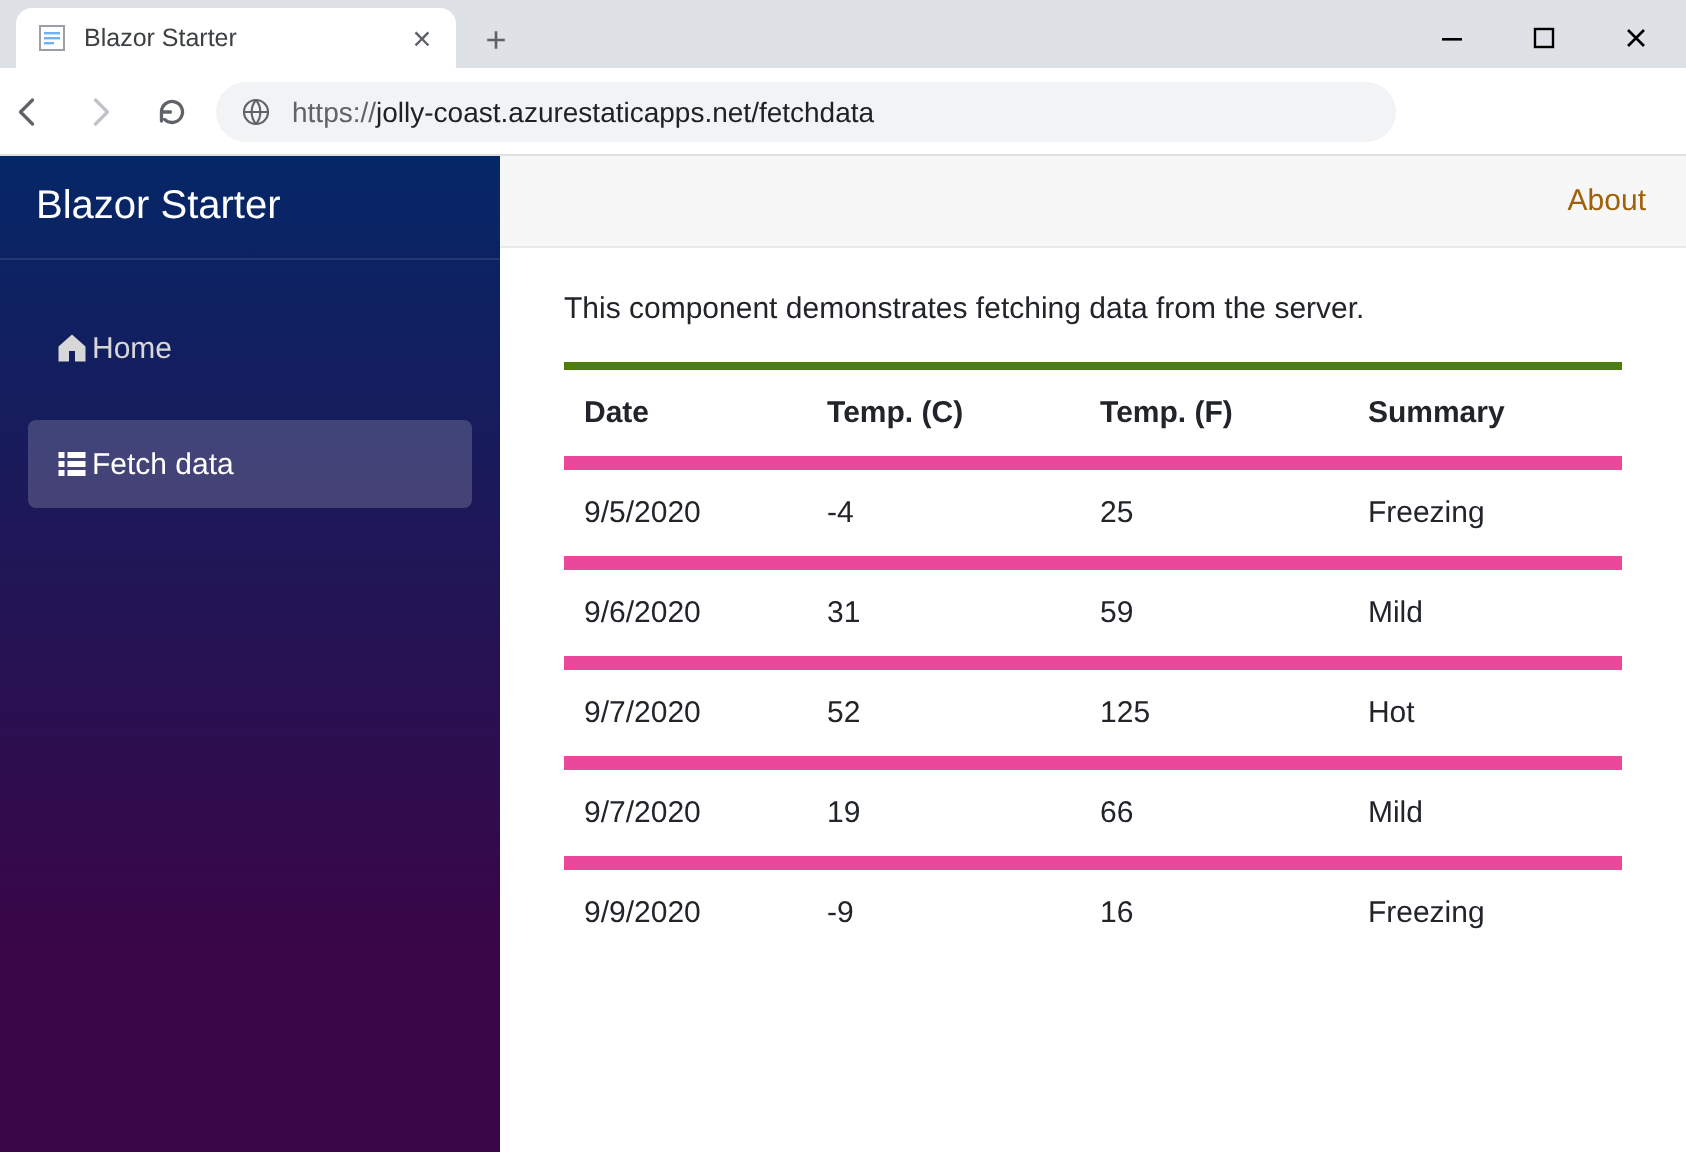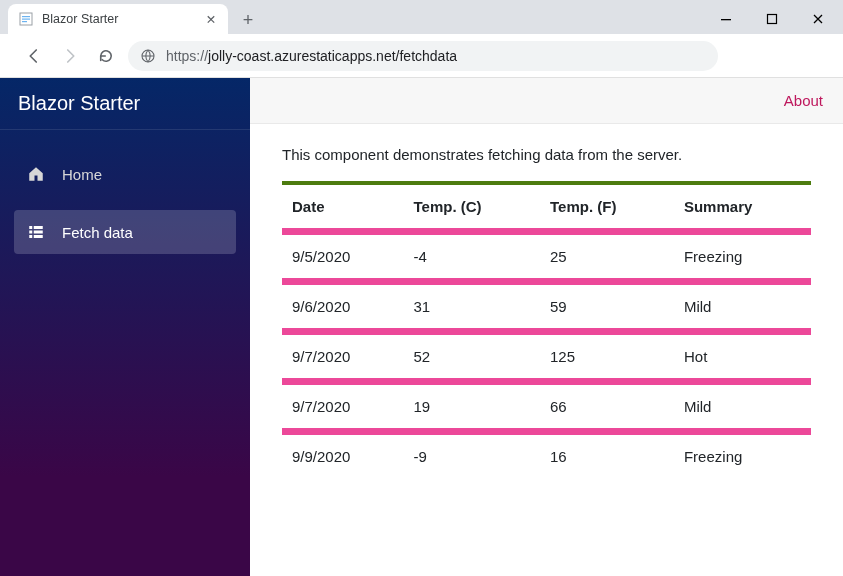--- a/index.html
+++ b/index.html
@@ -55,21 +55,21 @@
       width: 46px; height: 30px;
       display: inline-flex; align-items: center; justify-content: center;
       color: #2b2b2b; font-size: 14px;
     }
 
     .addrbar {
       background: #fff;
       height: 44px;
       display: flex;
       align-items: center;
-      padding: 0 20px;
+      padding: 0 0;
       gap: 8px;
       border-bottom: 1px solid #e0e0e0;
     }
     .navbtn {
       width: 28px; height: 28px;
       display: inline-flex; align-items: center; justify-content: center;
       color: #5f6368; border-radius: 50%;
     }
     .navbtn.disabled { color: #bfc3c7; }
     .omnibox {
@@ -110,21 +110,20 @@
     }
     .nav {
       display: flex;
       flex-direction: column;
       padding: 0 14px;
       gap: 14px;
     }
     .nav-item {
       display: flex;
       align-items: center;
-      gap: 16px;
       height: 44px;
       padding: 0 12px;
       border-radius: 4px;
       color: #d7d7d7;
       font-size: 15px;
       cursor: pointer;
     }
     .nav-item .nicon {
       width: 20px;
       display: inline-flex; align-items: center; justify-content: center;
@@ -137,21 +136,21 @@
     .content-area { flex: 1; display: flex; flex-direction: column; }
     .topbar {
       height: 46px;
       border-bottom: 1px solid #e9e9e9;
       background: #f7f7f7;
       display: flex;
       align-items: center;
       justify-content: flex-end;
       padding: 0 20px;
     }
-    .about-link { color: #be185d; font-size: 15px; cursor: pointer; }
+    .about-link { color: #a16207; font-size: 15px; cursor: pointer; }
 
     .page {
       padding: 22px 32px;
     }
     .page h1 {
       font-size: 34px;
       font-weight: 500;
       color: #222;
       margin-bottom: 14px;
     }

